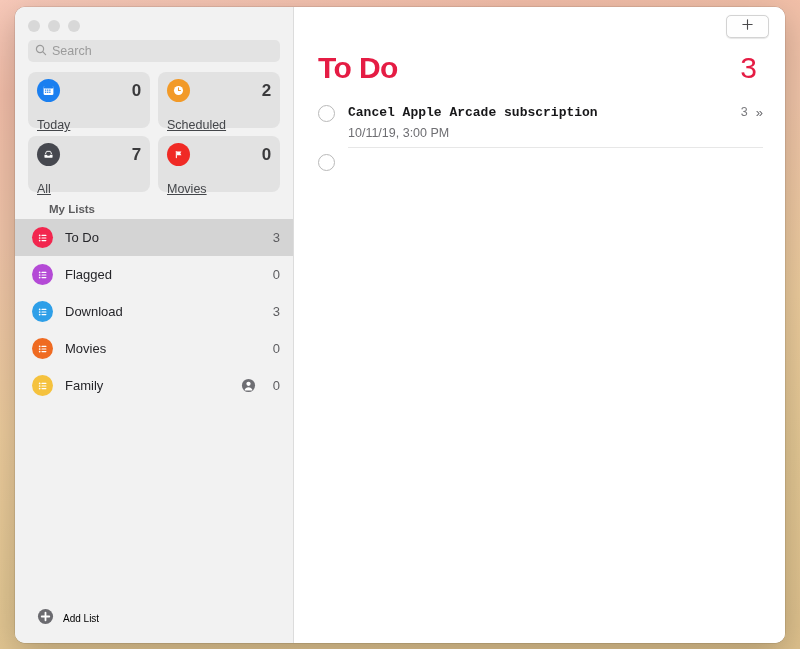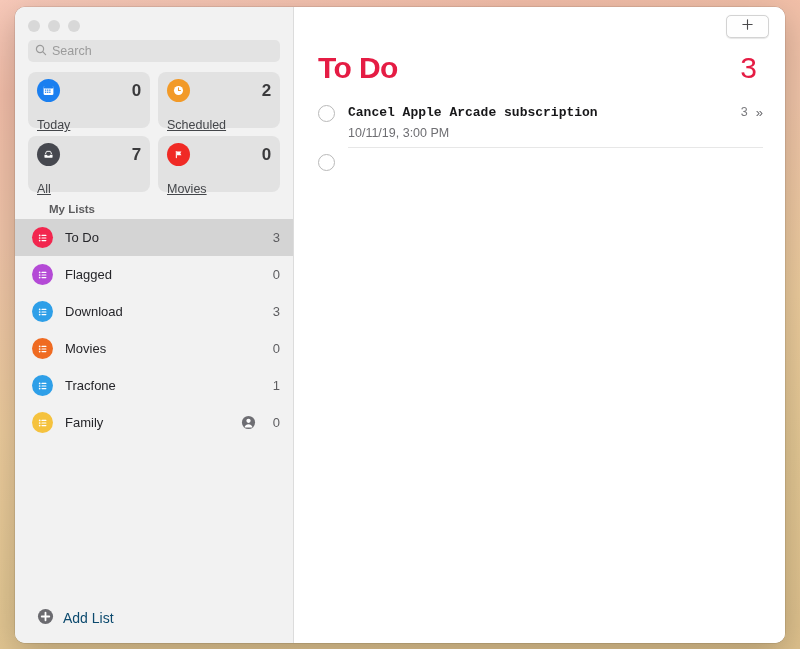--- a/index.html
+++ b/index.html
@@ -178,22 +178,22 @@
 
   .add-list {
     height: 50px;
     display: flex;
     align-items: center;
     padding-left: 22px;
     gap: 9px;
     cursor: default;
   }
   .add-list-label {
-    font-size: 14px;
-    color: #0c4a6e;
+    font-size: 10px;
+    color: #000000;
   }
 
   
   #main {
     flex: 1 1 auto;
     background: #ffffff;
     position: relative;
     display: flex;
     flex-direction: column;
   }
@@ -447,34 +447,20 @@
             <circle cx="3.1" cy="7" r="1" fill="#fff"></circle>
               <rect x="5.2" y="6.3" width="5.8" height="1.35" rx="0.6" fill="#fff"></rect>
             <circle cx="3.1" cy="10" r="1" fill="#fff"></circle>
               <rect x="5.2" y="9.3" width="5.8" height="1.35" rx="0.6" fill="#fff"></rect>
           </svg>
         </span>
         <span class="list-name">Movies</span>
         <span class="list-count">0</span>
       </div>
 
-      <div class="list-row">
-        <span class="list-dot" style="background:#2e9fe8;">
-          <svg width="12" height="12" viewBox="0 0 14 14">
-            <circle cx="3.1" cy="4" r="1" fill="#fff"></circle>
-              <rect x="5.2" y="3.3" width="5.8" height="1.35" rx="0.6" fill="#fff"></rect>
-            <circle cx="3.1" cy="7" r="1" fill="#fff"></circle>
-              <rect x="5.2" y="6.3" width="5.8" height="1.35" rx="0.6" fill="#fff"></rect>
-            <circle cx="3.1" cy="10" r="1" fill="#fff"></circle>
-              <rect x="5.2" y="9.3" width="5.8" height="1.35" rx="0.6" fill="#fff"></rect>
-          </svg>
-        </span>
-        <span class="list-name">Tracfone</span>
-        <span class="list-count">1</span>
-      </div>
 
       <div class="list-row">
         <span class="list-dot" style="background:#f5c23e;">
           <svg width="12" height="12" viewBox="0 0 14 14">
             <circle cx="3.1" cy="4" r="1" fill="#fff"></circle>
               <rect x="5.2" y="3.3" width="5.8" height="1.35" rx="0.6" fill="#fff"></rect>
             <circle cx="3.1" cy="7" r="1" fill="#fff"></circle>
               <rect x="5.2" y="6.3" width="5.8" height="1.35" rx="0.6" fill="#fff"></rect>
             <circle cx="3.1" cy="10" r="1" fill="#fff"></circle>
               <rect x="5.2" y="9.3" width="5.8" height="1.35" rx="0.6" fill="#fff"></rect>

